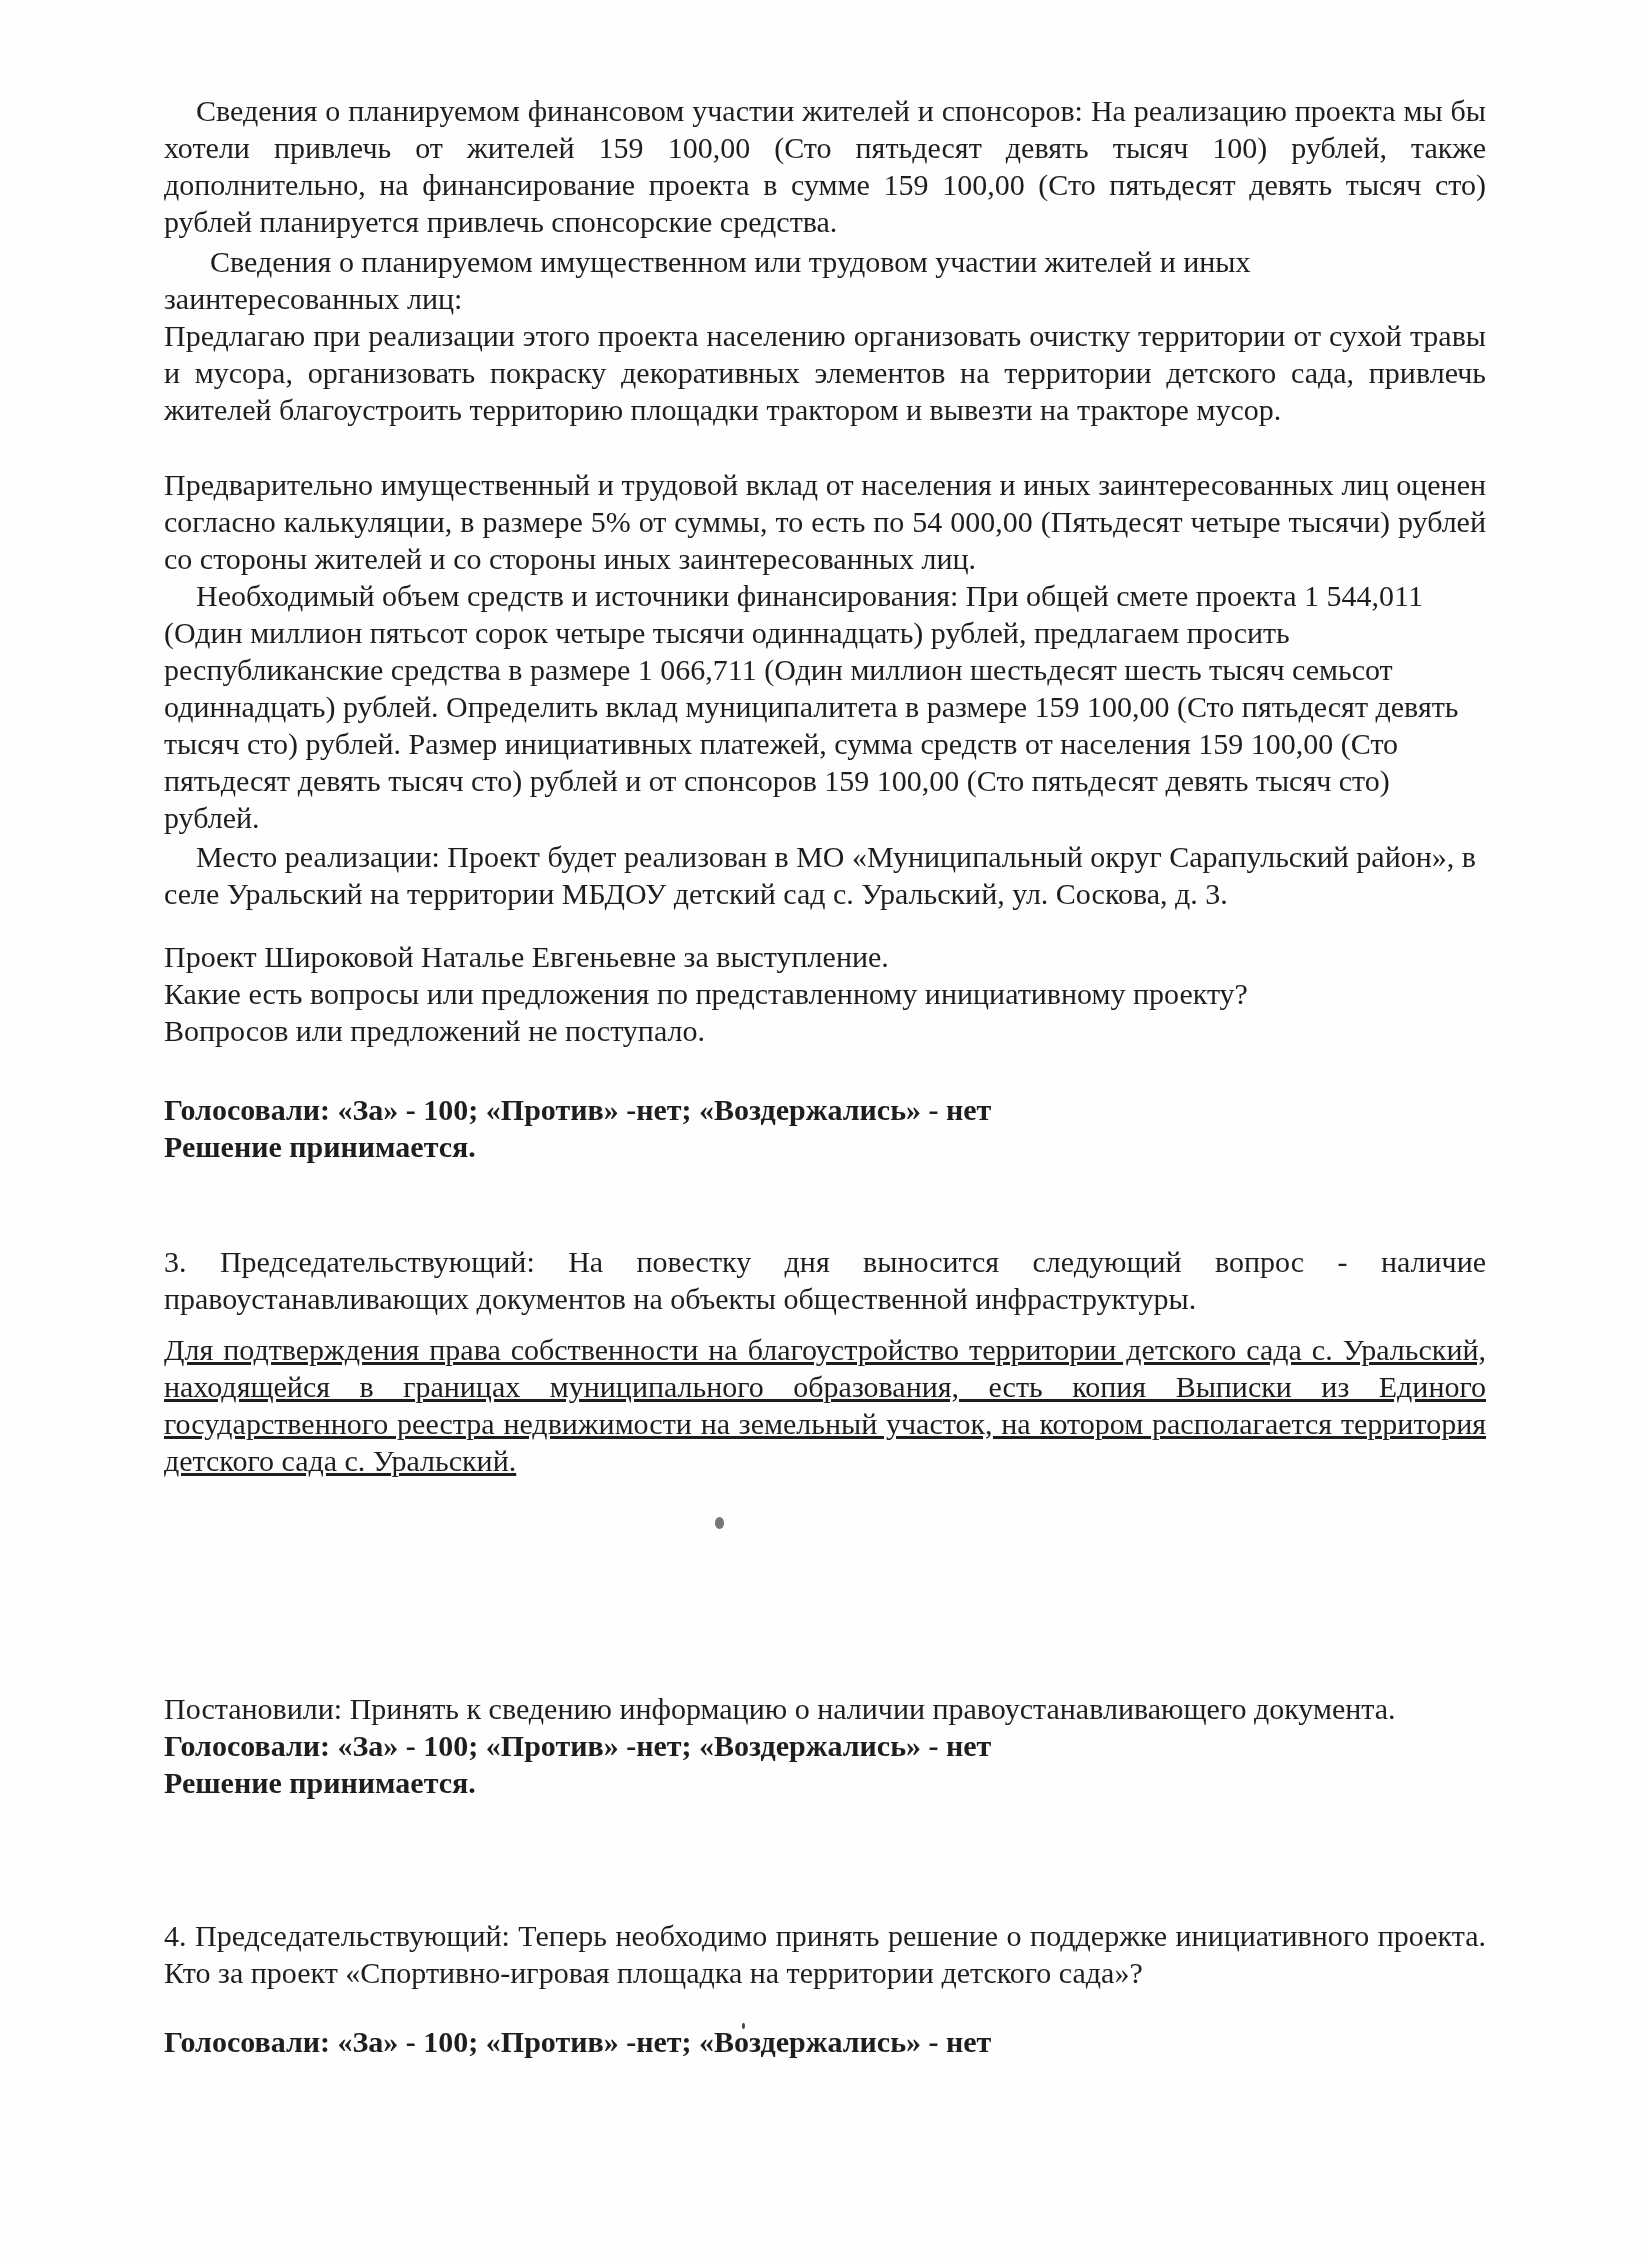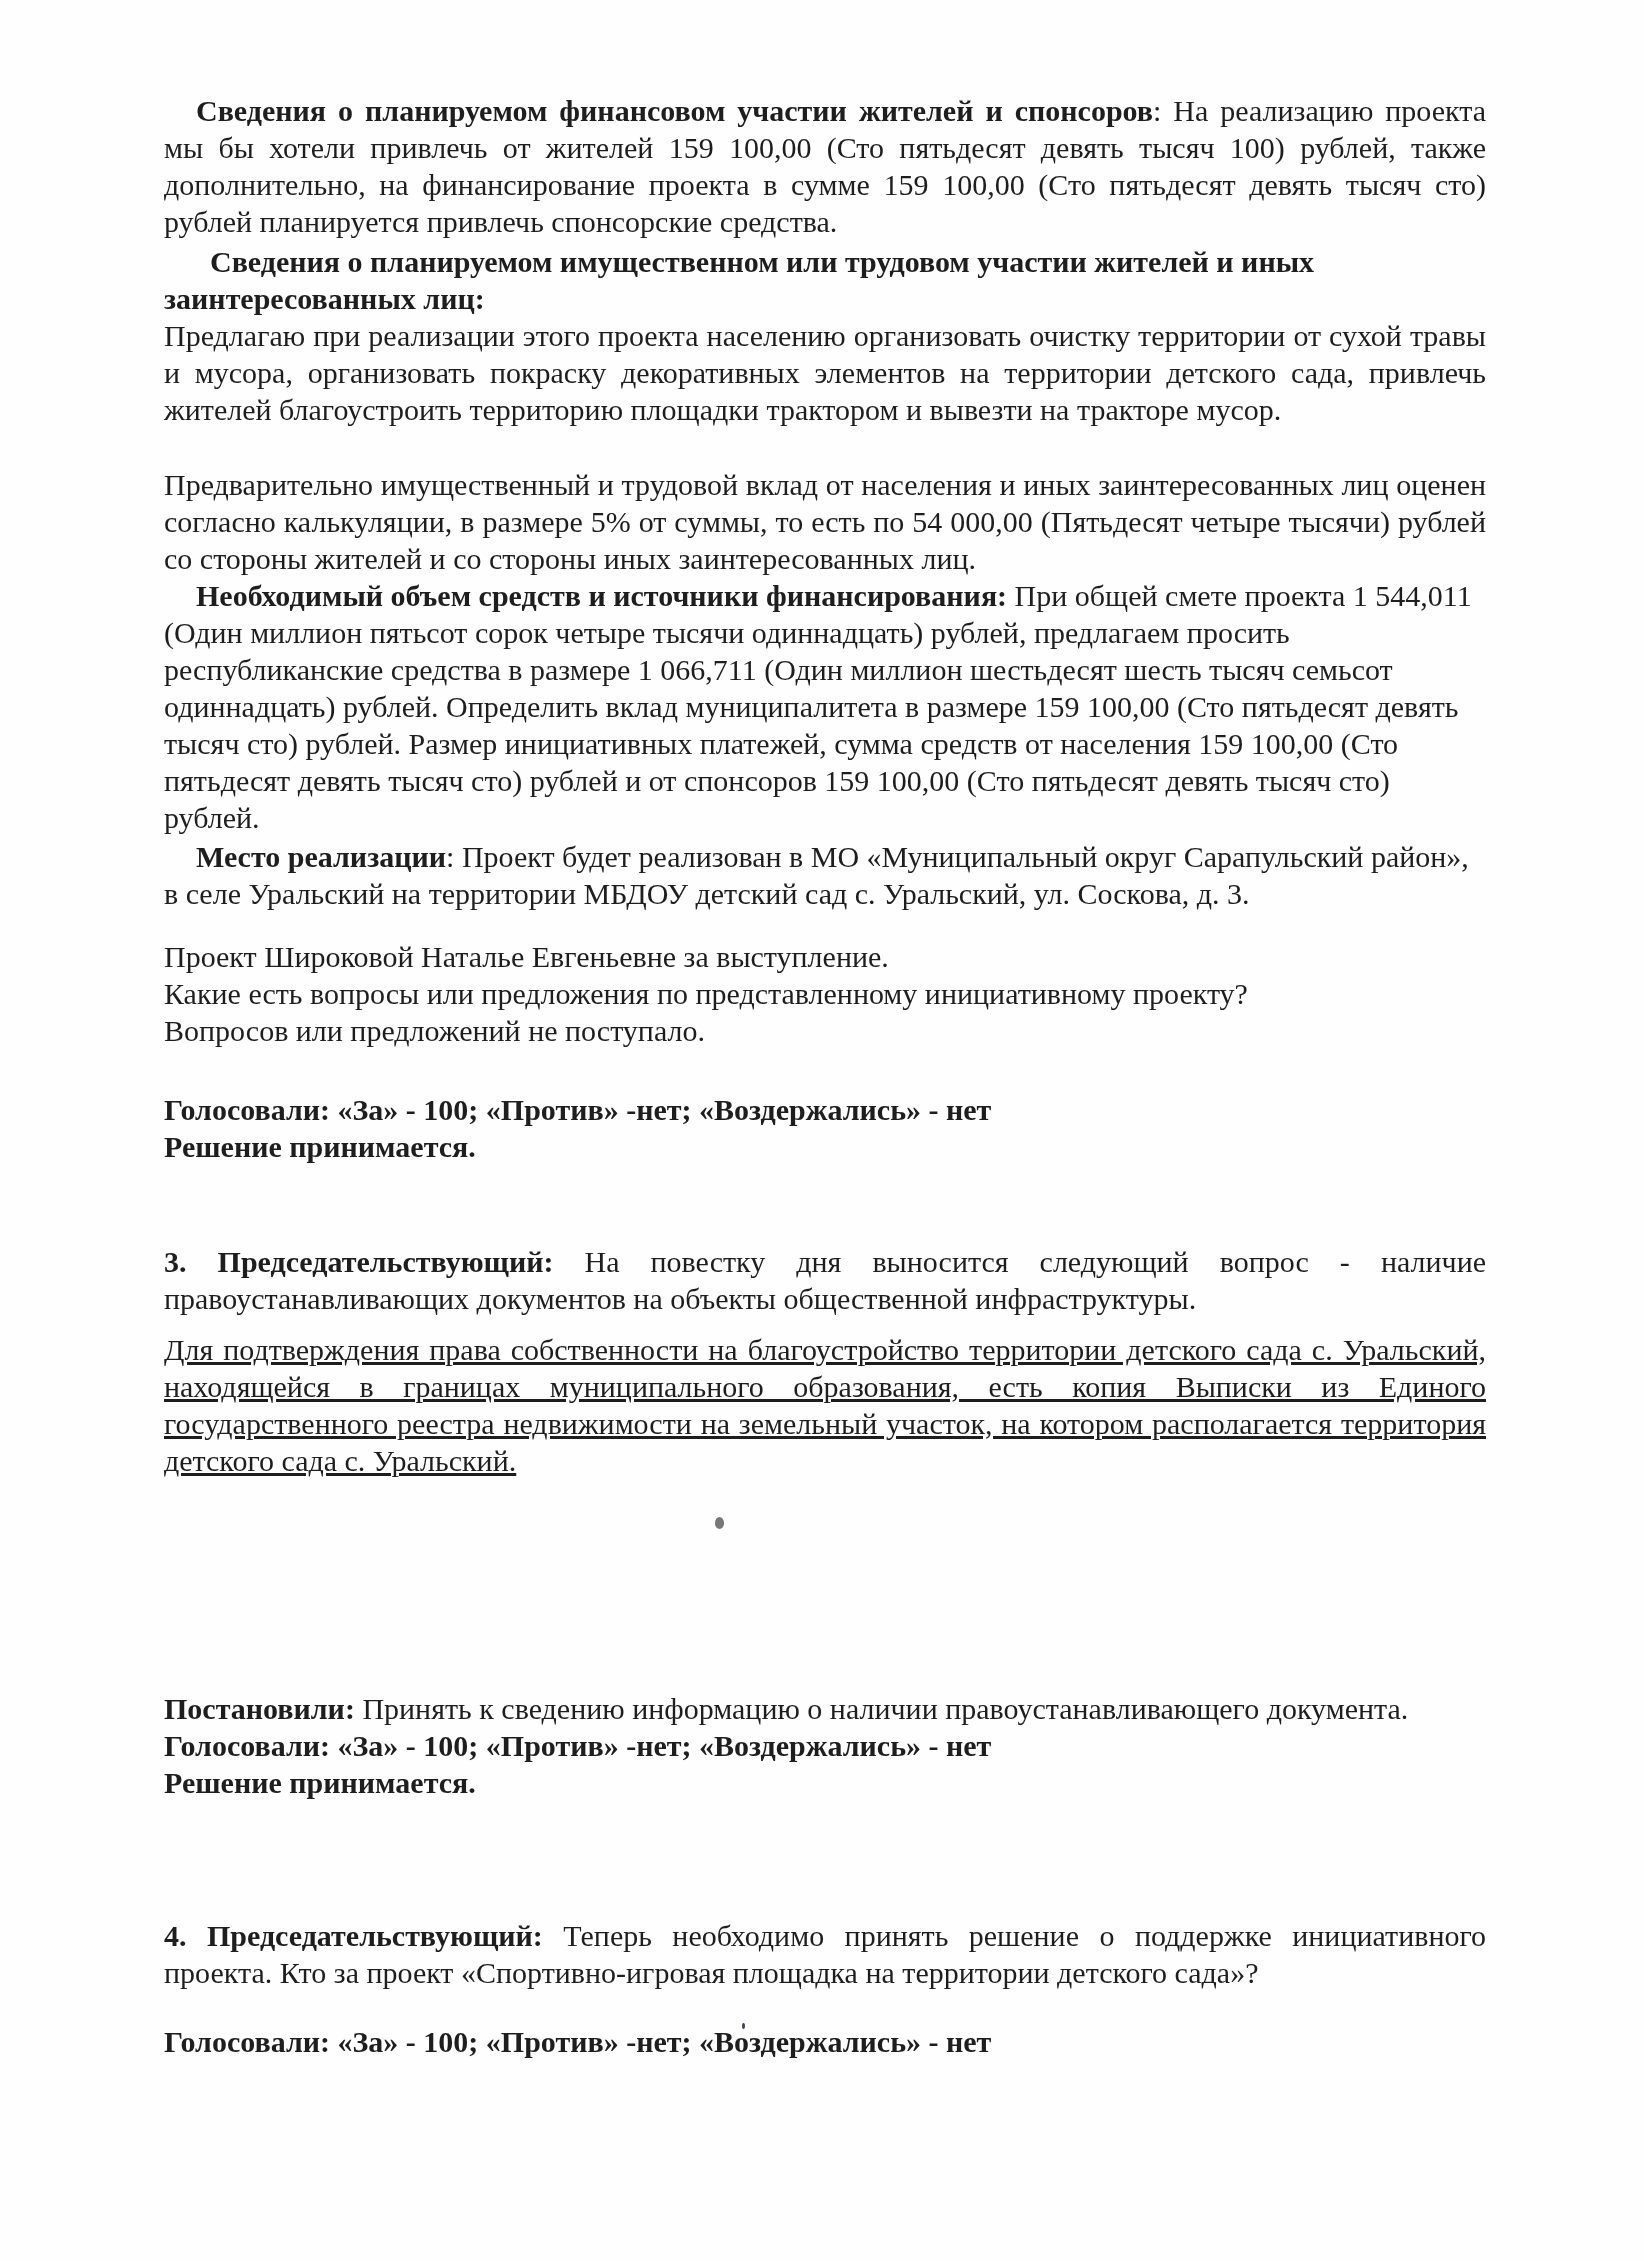--- a/index.html
+++ b/index.html
@@ -8,31 +8,31 @@
     font-family: "Liberation Serif", "DejaVu Serif", serif;
     color: #1e1e1e;
     font-size: 30px;
     line-height: 37px;
   }
   .page { position: absolute; left: 0; top: 0; width: 1645px; height: 2261px; background: #fefefe; }
   .blk { position: absolute; left: 164px; width: 1322px; margin: 0; }
   .just { text-align: justify; text-align-last: left; }
   .ind { text-indent: 32px; }
   .ind2 { text-indent: 46px; }
-  b { font-weight: bold; margin-top: 20px; }
+  b { font-weight: normal; margin-top: 20px; }
   .speck { position: absolute; border-radius: 50%; background: #777; }
 </style>
 </head>
 <body>
 
 <div class="page">
 
   <p class="blk just ind" style="top:92px;"><b>Сведения о планируемом финансовом участии жителей и спонсоров</b><span>: На реализацию проекта мы бы хотели привлечь от жителей 159 100,00 (Сто пятьдесят девять тысяч 100) рублей, также дополнительно, на финансирование проекта в сумме 159 100,00 (Сто пятьдесят девять тысяч сто) рублей планируется привлечь спонсорские средства.</span></p>
 
-  <p class="blk ind2" style="top:243px; font-weight:bold;">Сведения о планируемом имущественном или трудовом участии жителей и иных заинтересованных лиц:</p>
+  <p class="blk ind2" style="top:243px; font-weight:normal;">Сведения о планируемом имущественном или трудовом участии жителей и иных заинтересованных лиц:</p>
 
   <p class="blk just" style="top:317px;">Предлагаю при реализации этого проекта населению организовать очистку территории от сухой травы и мусора, организовать покраску декоративных элементов на территории детского сада, привлечь жителей благоустроить территорию площадки трактором и вывезти на тракторе мусор.</p>
 
   <p class="blk just" style="top:466px;">Предварительно имущественный и трудовой вклад от населения и иных заинтересованных лиц оценен согласно калькуляции, в размере 5% от суммы, то есть по 54 000,00 (Пятьдесят четыре тысячи) рублей со стороны жителей и со стороны иных заинтересованных лиц.</p>
 
   <p class="blk ind" style="top:577px;"><b>Необходимый объем средств и источники финансирования:</b><span> При общей смете проекта 1 544,011 (Один миллион пятьсот сорок четыре тысячи одиннадцать) рублей, предлагаем просить республиканские средства в размере 1 066,711 (Один миллион шестьдесят шесть тысяч семьсот одиннадцать) рублей. Определить вклад муниципалитета в размере 159 100,00 (Сто пятьдесят девять тысяч сто) рублей. Размер инициативных платежей, сумма средств от населения 159 100,00 (Сто пятьдесят девять тысяч сто) рублей и от спонсоров 159 100,00 (Сто пятьдесят девять тысяч сто) рублей.</span></p>
 
   <p class="blk ind" style="top:838px;"><b>Место реализации</b><span>: Проект будет реализован в МО «Муниципальный округ Сарапульский район», в селе Уральский на территории МБДОУ детский сад с. Уральский, ул. Соскова, д. 3.</span></p>
 
   <div class="blk" style="top:938px;">

